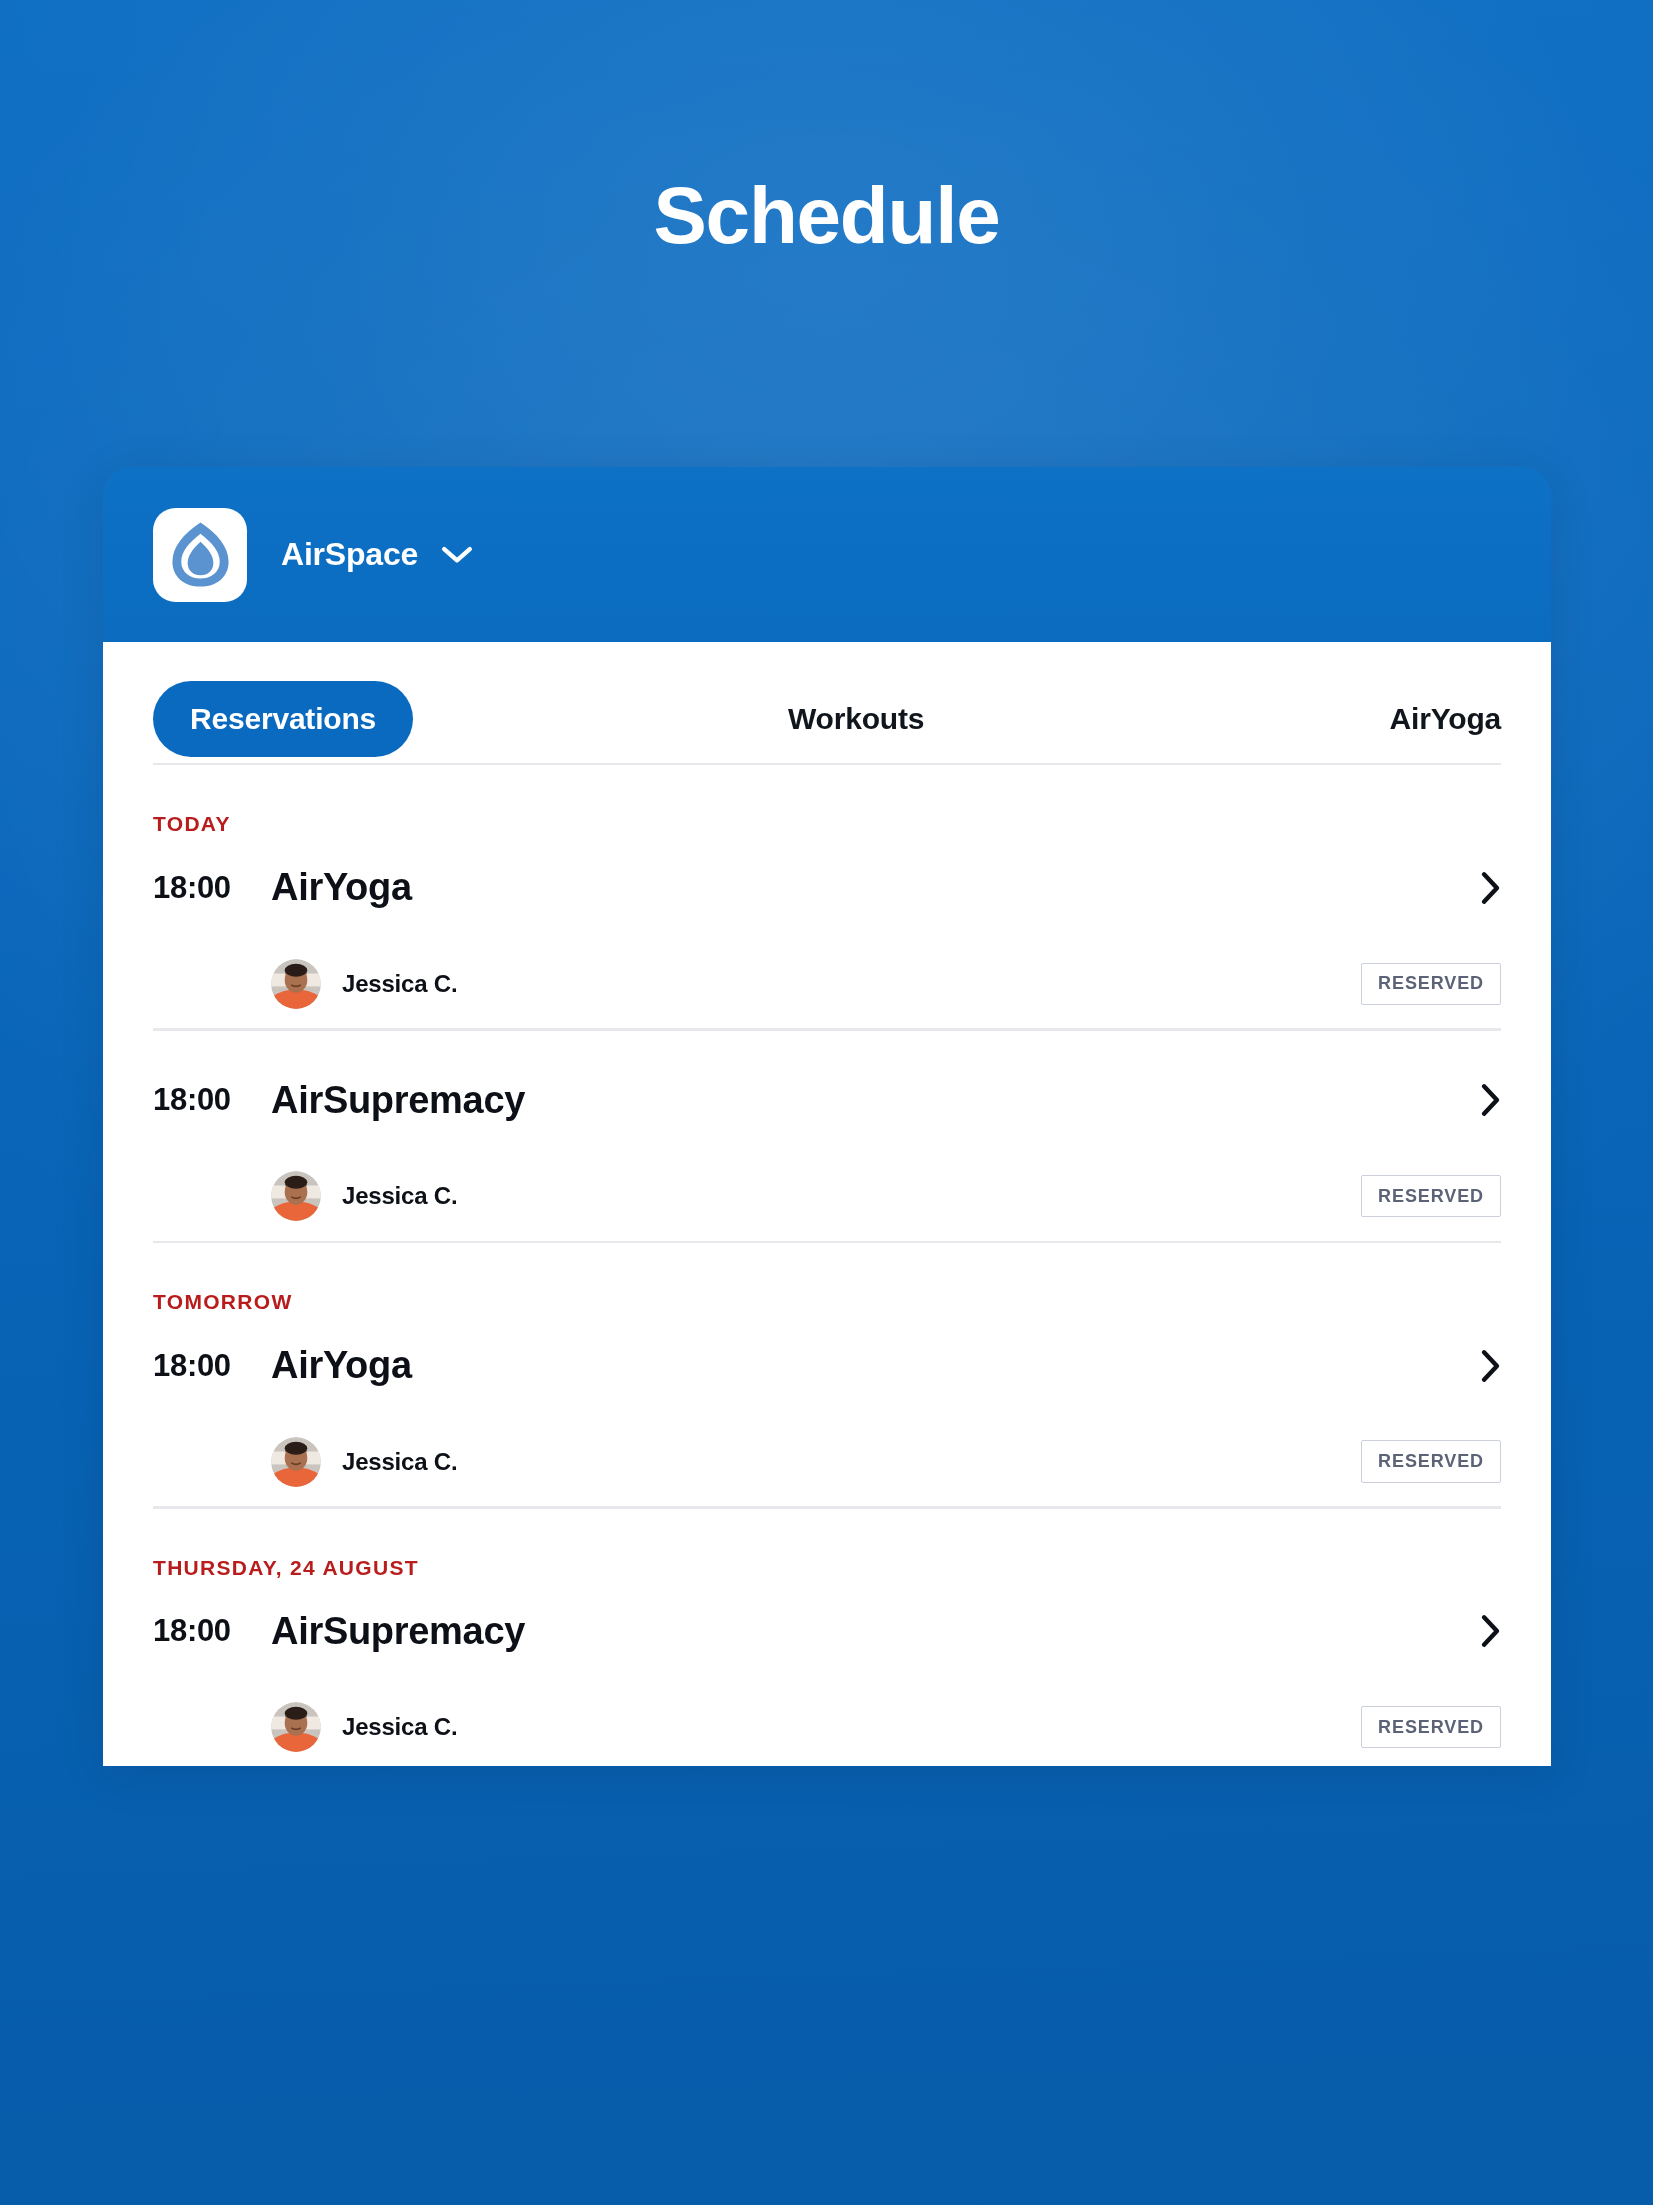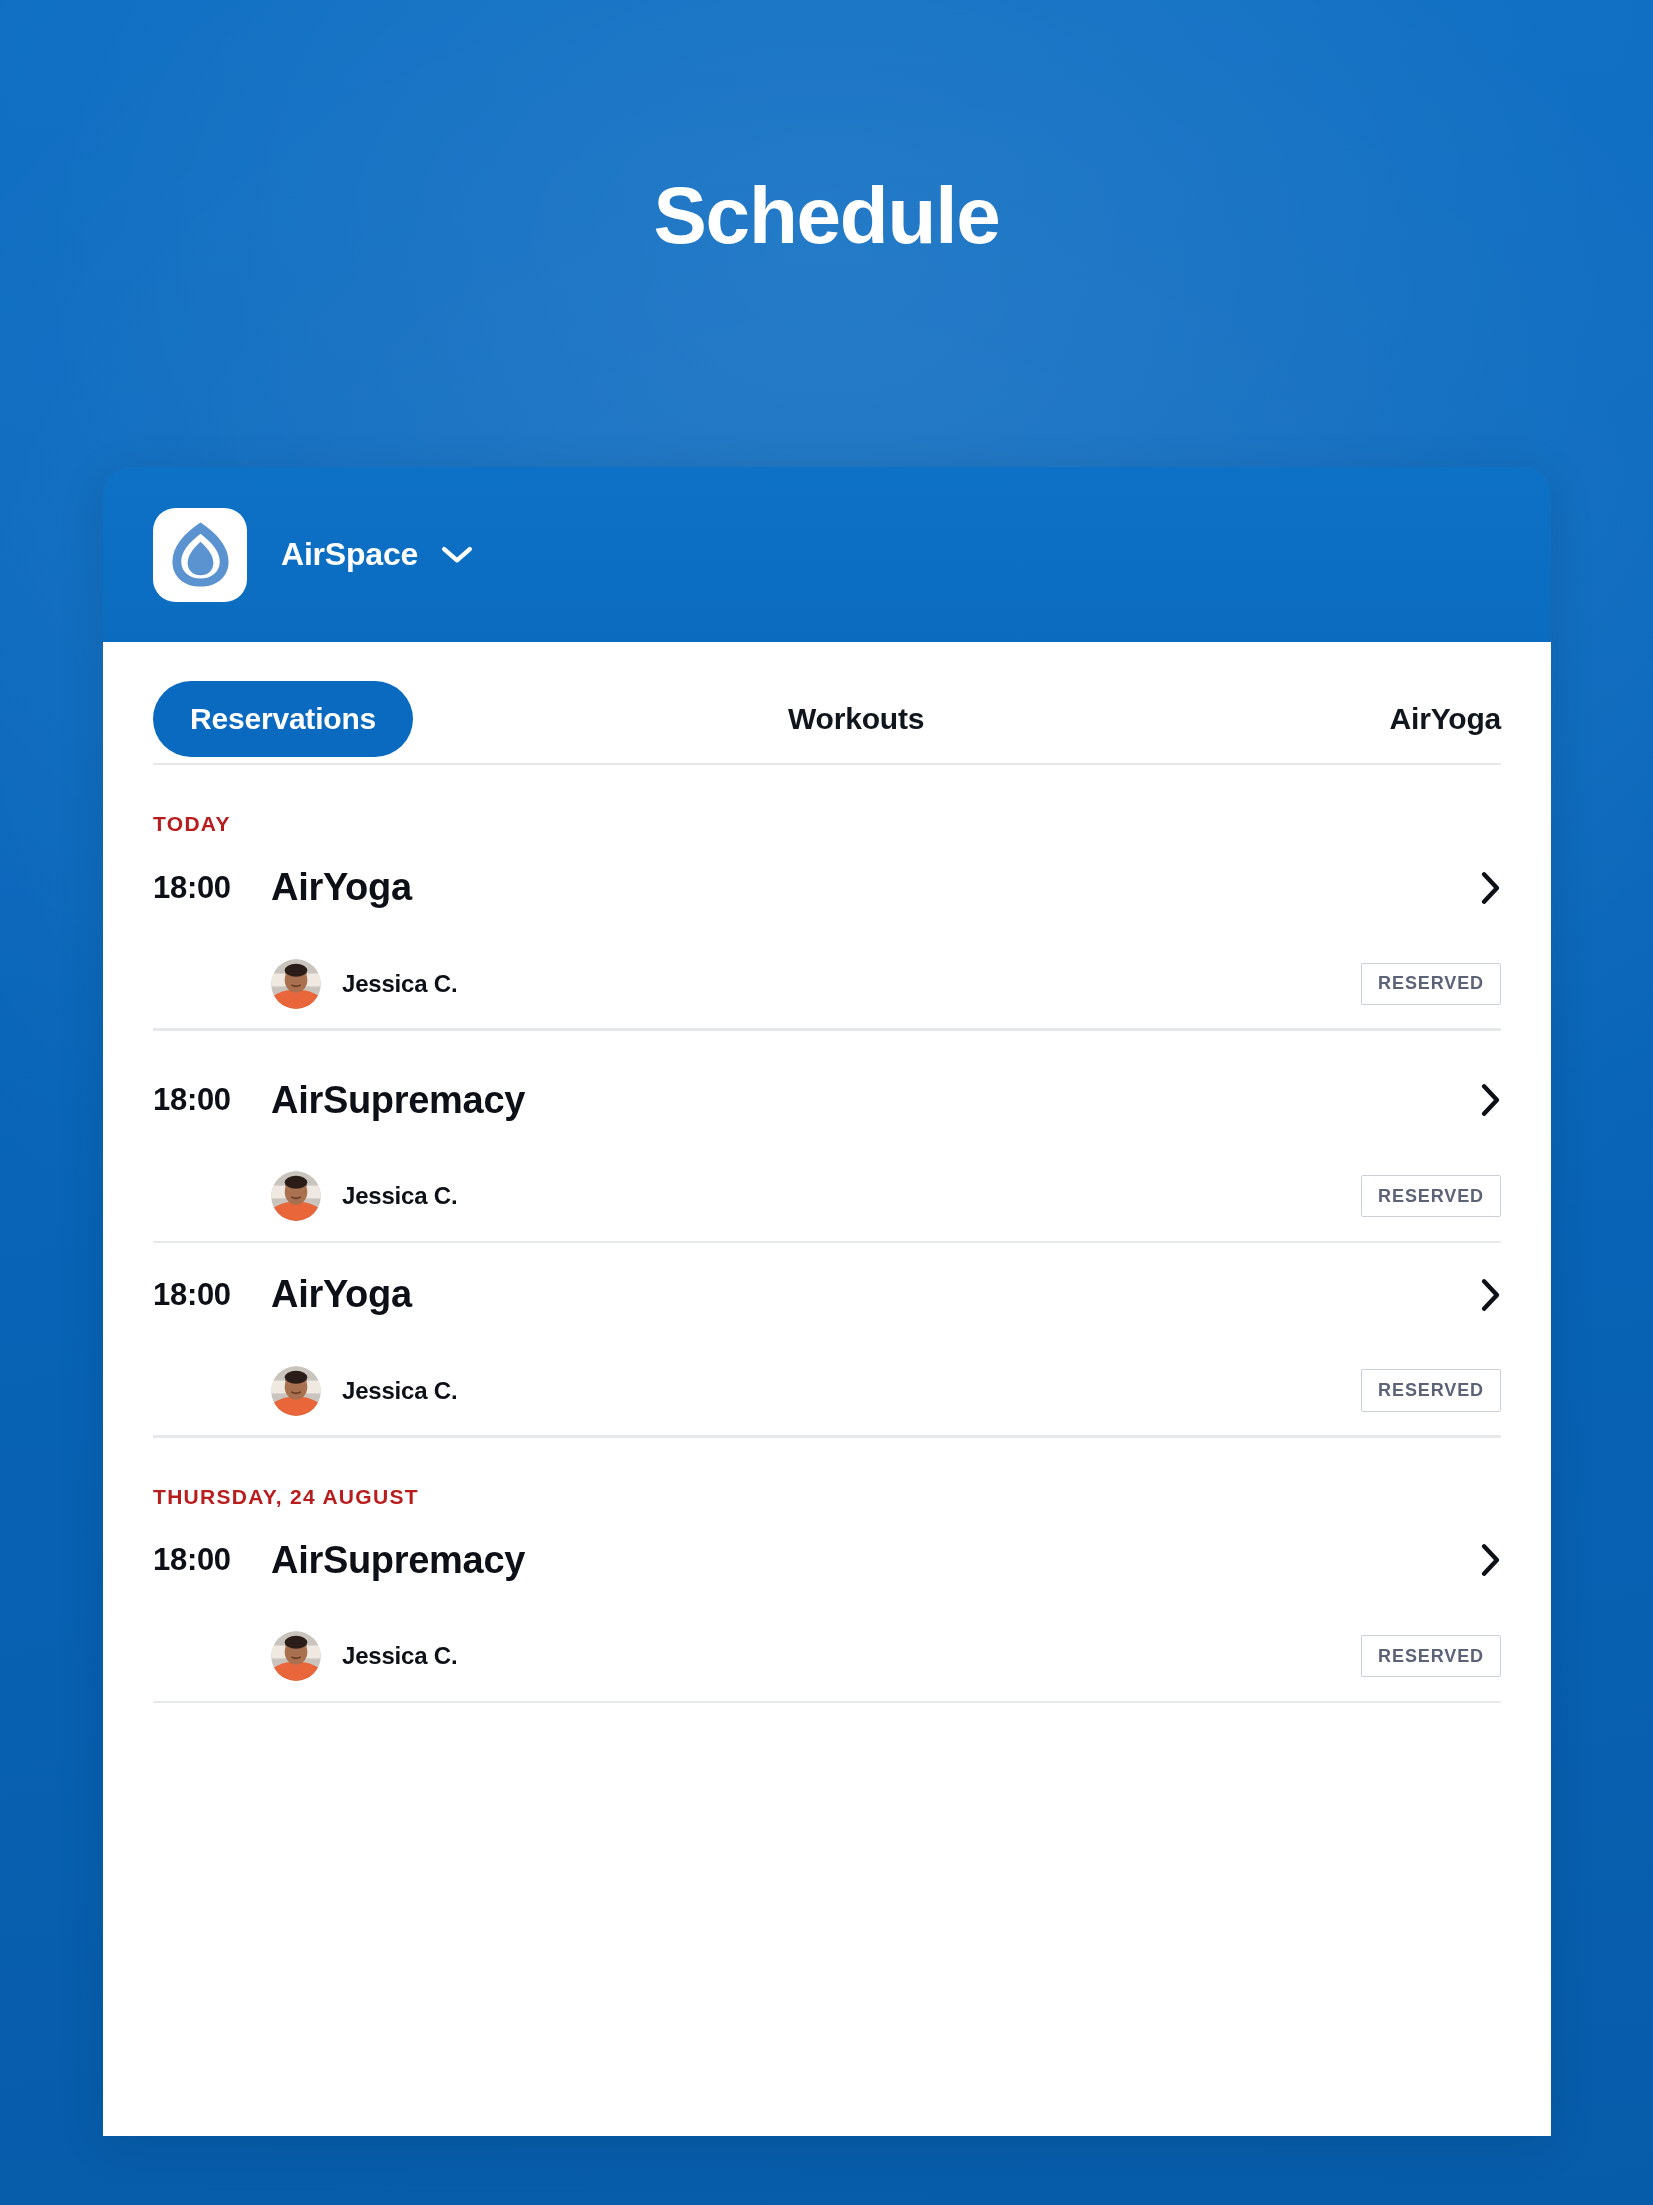--- a/index.html
+++ b/index.html
@@ -25,21 +25,21 @@
     color:#ffffff;
     font-size:80px;
     font-weight:bold;
     letter-spacing:-1.2px;
     line-height:1;
   }
 
   
   #card {
     position:absolute;
-    left:103px; top:467px; width:1448px; height:1669px;
+    left:103px; top:467px; width:1448px; height:1299px;
     border-radius:29px 29px 0 0;
     overflow:hidden;
     box-shadow:0 8px 48px rgba(0,0,0,0.10);
   }
   #card-header {
     height:175px;
     background:linear-gradient(180deg,#0d71c6 0%, #0b6cbf 100%);
     display:flex; align-items:center;
     padding-left:50px;
   }
@@ -263,20 +263,21 @@
             </div>
             <div class="attendee-name">Jessica C.</div>
             <div class="status-badge">RESERVED</div>
           </div>
         </div>
 
         <div class="divider"></div>
       </div>
 
       <div class="section">
+        <div class="section-header">TOMORROW</div>
 
         <div class="event">
           <div class="event-main">
             <div class="event-time">18:00</div>
             <div class="event-name">AirYoga</div>
             <div class="event-chevron">
               <svg width="21" height="34" viewBox="0 0 26 42" aria-hidden="true">
                 <path d="M5 4 L21 21 L5 38" fill="none" stroke="#0d1117" stroke-width="5.5" stroke-linecap="round" stroke-linejoin="round"></path>
               </svg>
             </div>

